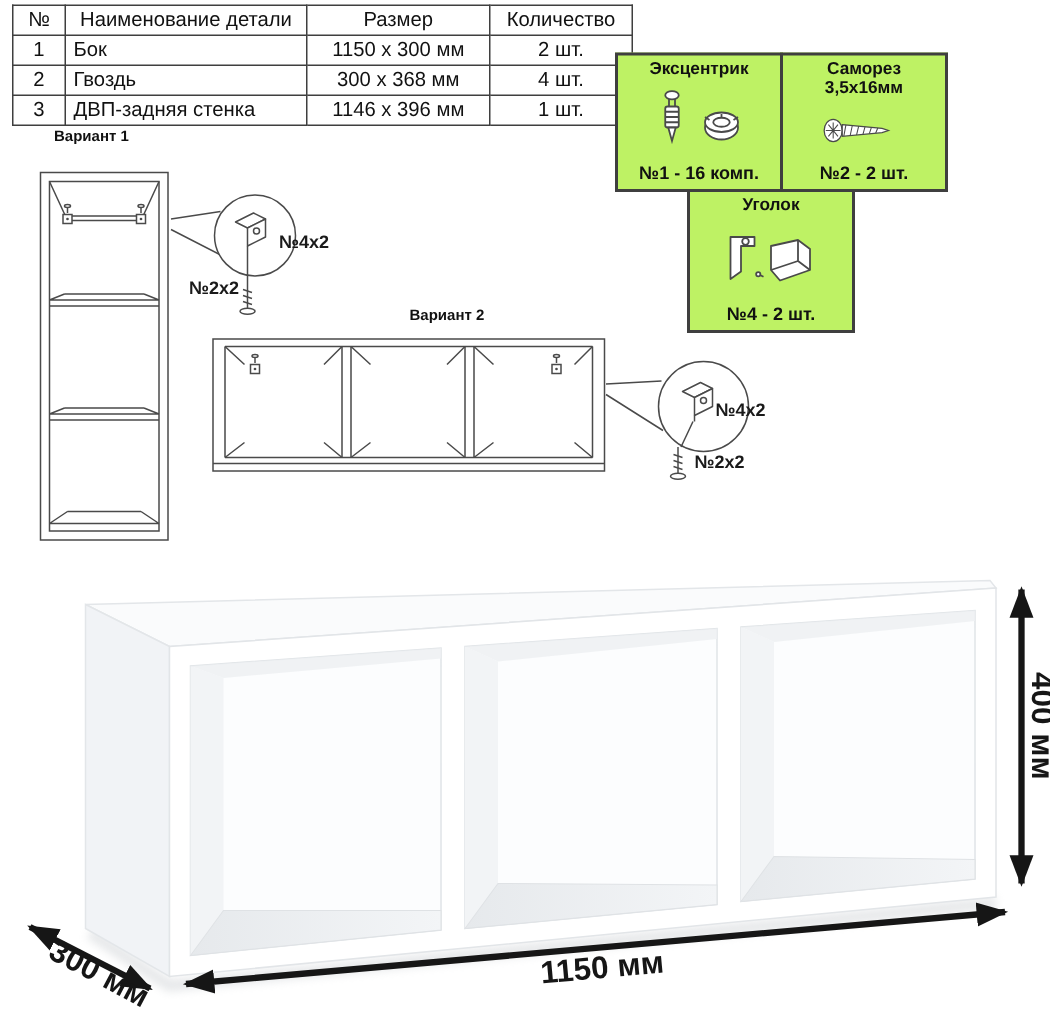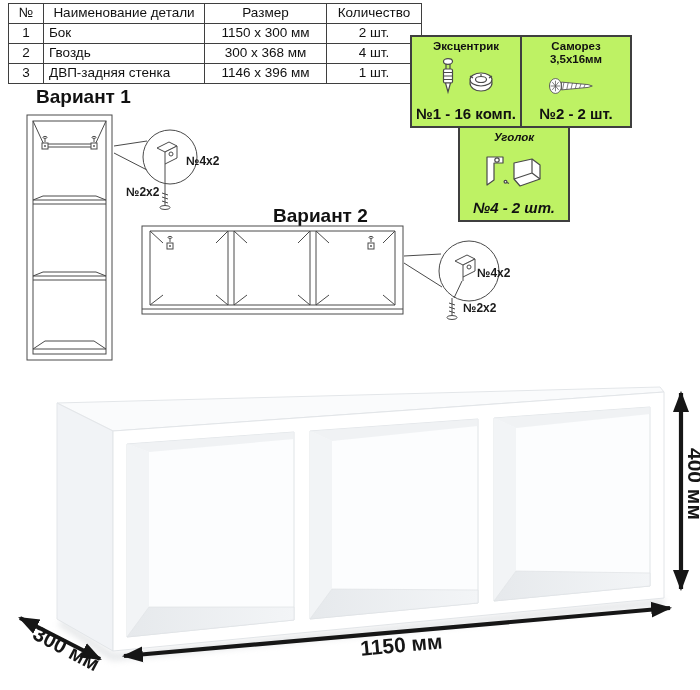--- a/index.html
+++ b/index.html
@@ -13,34 +13,34 @@
                line-height:1.05;font-weight:normal;white-space:nowrap;overflow:hidden;}
   .parts-table th{text-align:center;}
   .col-num{width:24px;text-align:center;}
   .col-name{width:150px;text-align:left;}
   .col-size{width:111px;text-align:center;}
   .col-qty{width:84px;text-align:center;}
 
   
   .hw-row{position:absolute;display:flex;}
   .hw-row1{left:410px;top:35px;}
-  .hw-row2{left:458px;top:126px;font-style:italic;}
+  .hw-row2{left:458px;top:126px;}
   .hw-box{box-sizing:border-box;width:112px;border:2px solid #3f3f3f;background:#bef264;
           display:flex;flex-direction:column;align-items:center;padding:3px 2px 4px;}
   .hw-row1 .hw-box{height:93px;}
   .hw-row2 .hw-box{height:96px;}
   .hw-box + .hw-box{margin-left:-2px;}
   .hw-title{font-weight:700;font-size:11.5px;line-height:1.15;text-align:center;}
   .hw-sub{display:block;}
   .hw-icon{flex:1;display:flex;align-items:center;justify-content:center;width:100%;min-height:0;}
   .hw-icon svg{max-height:100%;}
-  .hw-label{font-weight:700;font-size:15px;white-space:nowrap;text-align:center;}
+  .hw-label{font-weight:700;font-size:12px;white-space:nowrap;text-align:center;}
 
   
-  .variant-title{position:absolute;font-weight:700;font-size:19px;}
+  .variant-title{position:absolute;font-weight:700;font-size:10px;}
   #v1-title{left:36px;top:86px;}
   #v2-title{left:238px;top:205px;margin-left:35px;}
   svg.layer{position:absolute;left:0;}
   #variants-svg{top:82px;}
   #shelf-svg{top:355px;}
   .lineart{stroke:#4a4a4a;fill:none;stroke-width:1;}
   .callout-label{font-family:"Liberation Sans",sans-serif;font-weight:700;font-size:12px;fill:#1a1a1a;}
   .dim{font-family:"Liberation Sans",sans-serif;font-weight:700;font-size:21px;fill:#161616;}
 </style>
 </head>

